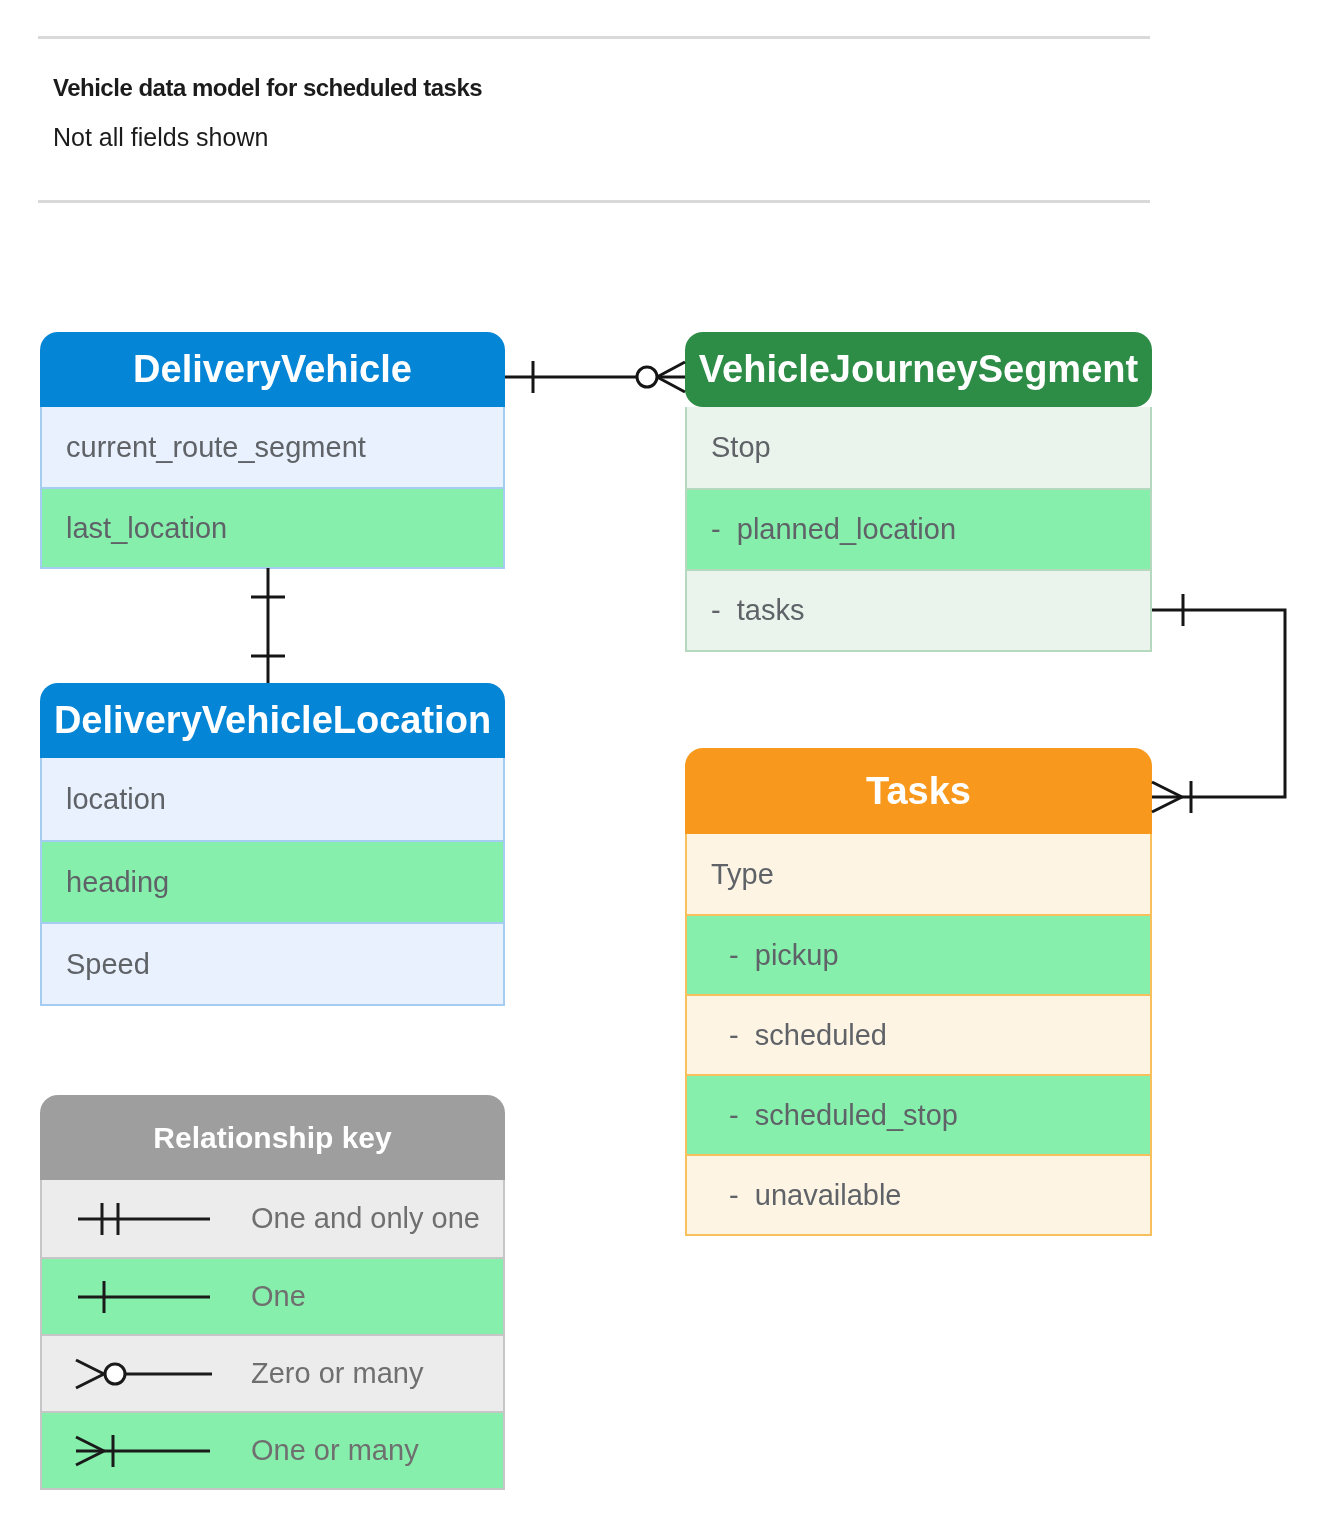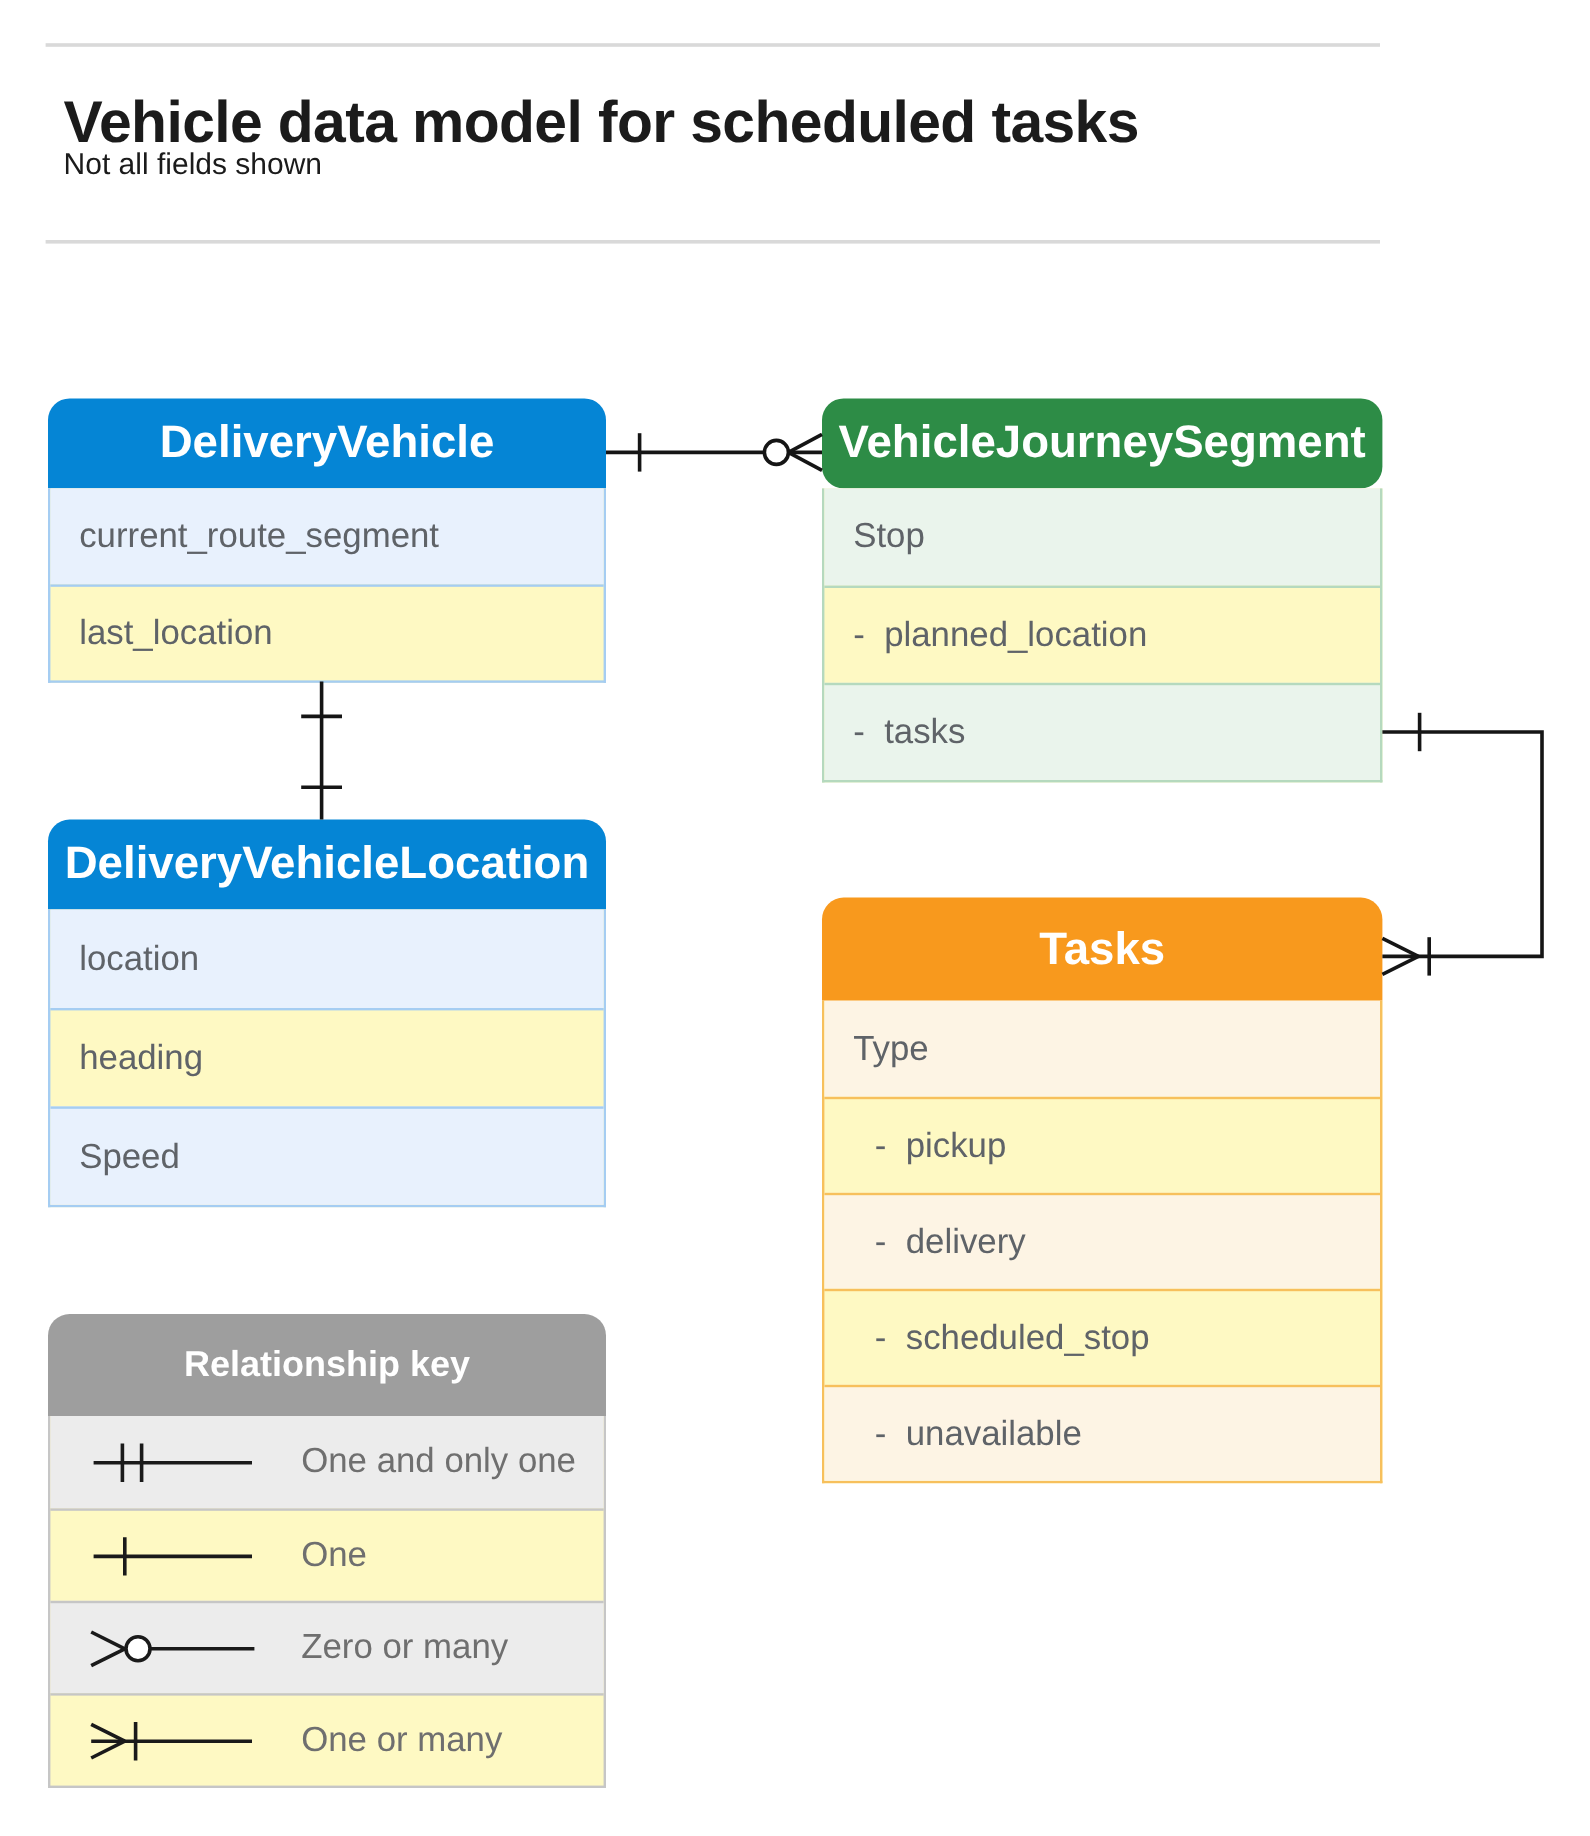--- a/index.html
+++ b/index.html
@@ -3,36 +3,36 @@
 <meta charset="utf-8">
 <style>
   html,body{margin:0;padding:0;background:#ffffff;}
   .page{
     position:relative;width:1325px;height:1530px;background:#ffffff;
     font-family:"Liberation Sans","DejaVu Sans",sans-serif;overflow:hidden;
   }
   .rule{position:absolute;left:38px;width:1112px;height:3px;background:#d9d9d9;}
   .rule-top{top:36px;}
   .rule-bottom{top:200px;}
-  .title{position:absolute;left:53px;top:74px;font-size:49px;font-weight:700;color:#1b1b1b;letter-spacing:-0.5px;}
+  .title{position:absolute;left:53px;top:74px;font-size:24px;font-weight:700;color:#1b1b1b;letter-spacing:-0.5px;}
   .subtitle{position:absolute;left:53px;top:123px;font-size:25px;color:#1b1b1b;}
 
   
   .blue  {--hdr:#0585d5;--tint:#e8f1fd;--brd:#a5cdf2;}
   .green {--hdr:#2d8c46;--tint:#eaf4ec;--brd:#b5d9be;}
   .orange{--hdr:#f8991d;--tint:#fdf4e4;--brd:#f7c05c;}
   .gray  {--hdr:#9e9e9e;--tint:#ececec;--brd:#c6c6c6;}
 
   .entity{position:absolute;}
   .entity-header{
     display:flex;align-items:center;justify-content:center;
     background:var(--hdr);color:#ffffff;font-weight:700;font-size:38px;
     border-radius:18px 18px 0 0;
   }
-  .entity-body{border:2px solid var(--brd);border-top:none;background:#fef9c3;box-sizing:border-box;}
+  .entity-body{border:2px solid var(--brd);border-top:none;background:#86efac;box-sizing:border-box;}
   .row{
     display:flex;align-items:center;padding-left:24px;
     font-size:29px;color:#5f6368;border-top:2px solid var(--brd);
     white-space:pre;box-sizing:border-box;
   }
   .row:first-child{border-top:none;}
   .row.tint{background:var(--tint);}
   .row.indent{padding-left:42px;}
 
   
@@ -90,21 +90,21 @@
       <div class="row">heading</div>
       <div class="row tint">Speed</div>
     </div>
   </div>
 
   <div class="entity orange e-tasks">
     <div class="entity-header">Tasks</div>
     <div class="entity-body">
       <div class="row tint">Type</div>
       <div class="row indent">-  pickup</div>
-      <div class="row tint indent">-  delivery</div>
+      <div class="row tint indent">-  scheduled</div>
       <div class="row indent">-  scheduled_stop</div>
       <div class="row tint indent">-  unavailable</div>
     </div>
   </div>
 
   <div class="entity gray e-key">
     <div class="entity-header">Relationship key</div>
     <div class="entity-body">
       <div class="row tint">
         <svg class="key-symbol" width="165" height="44" viewBox="0 0 165 44">

